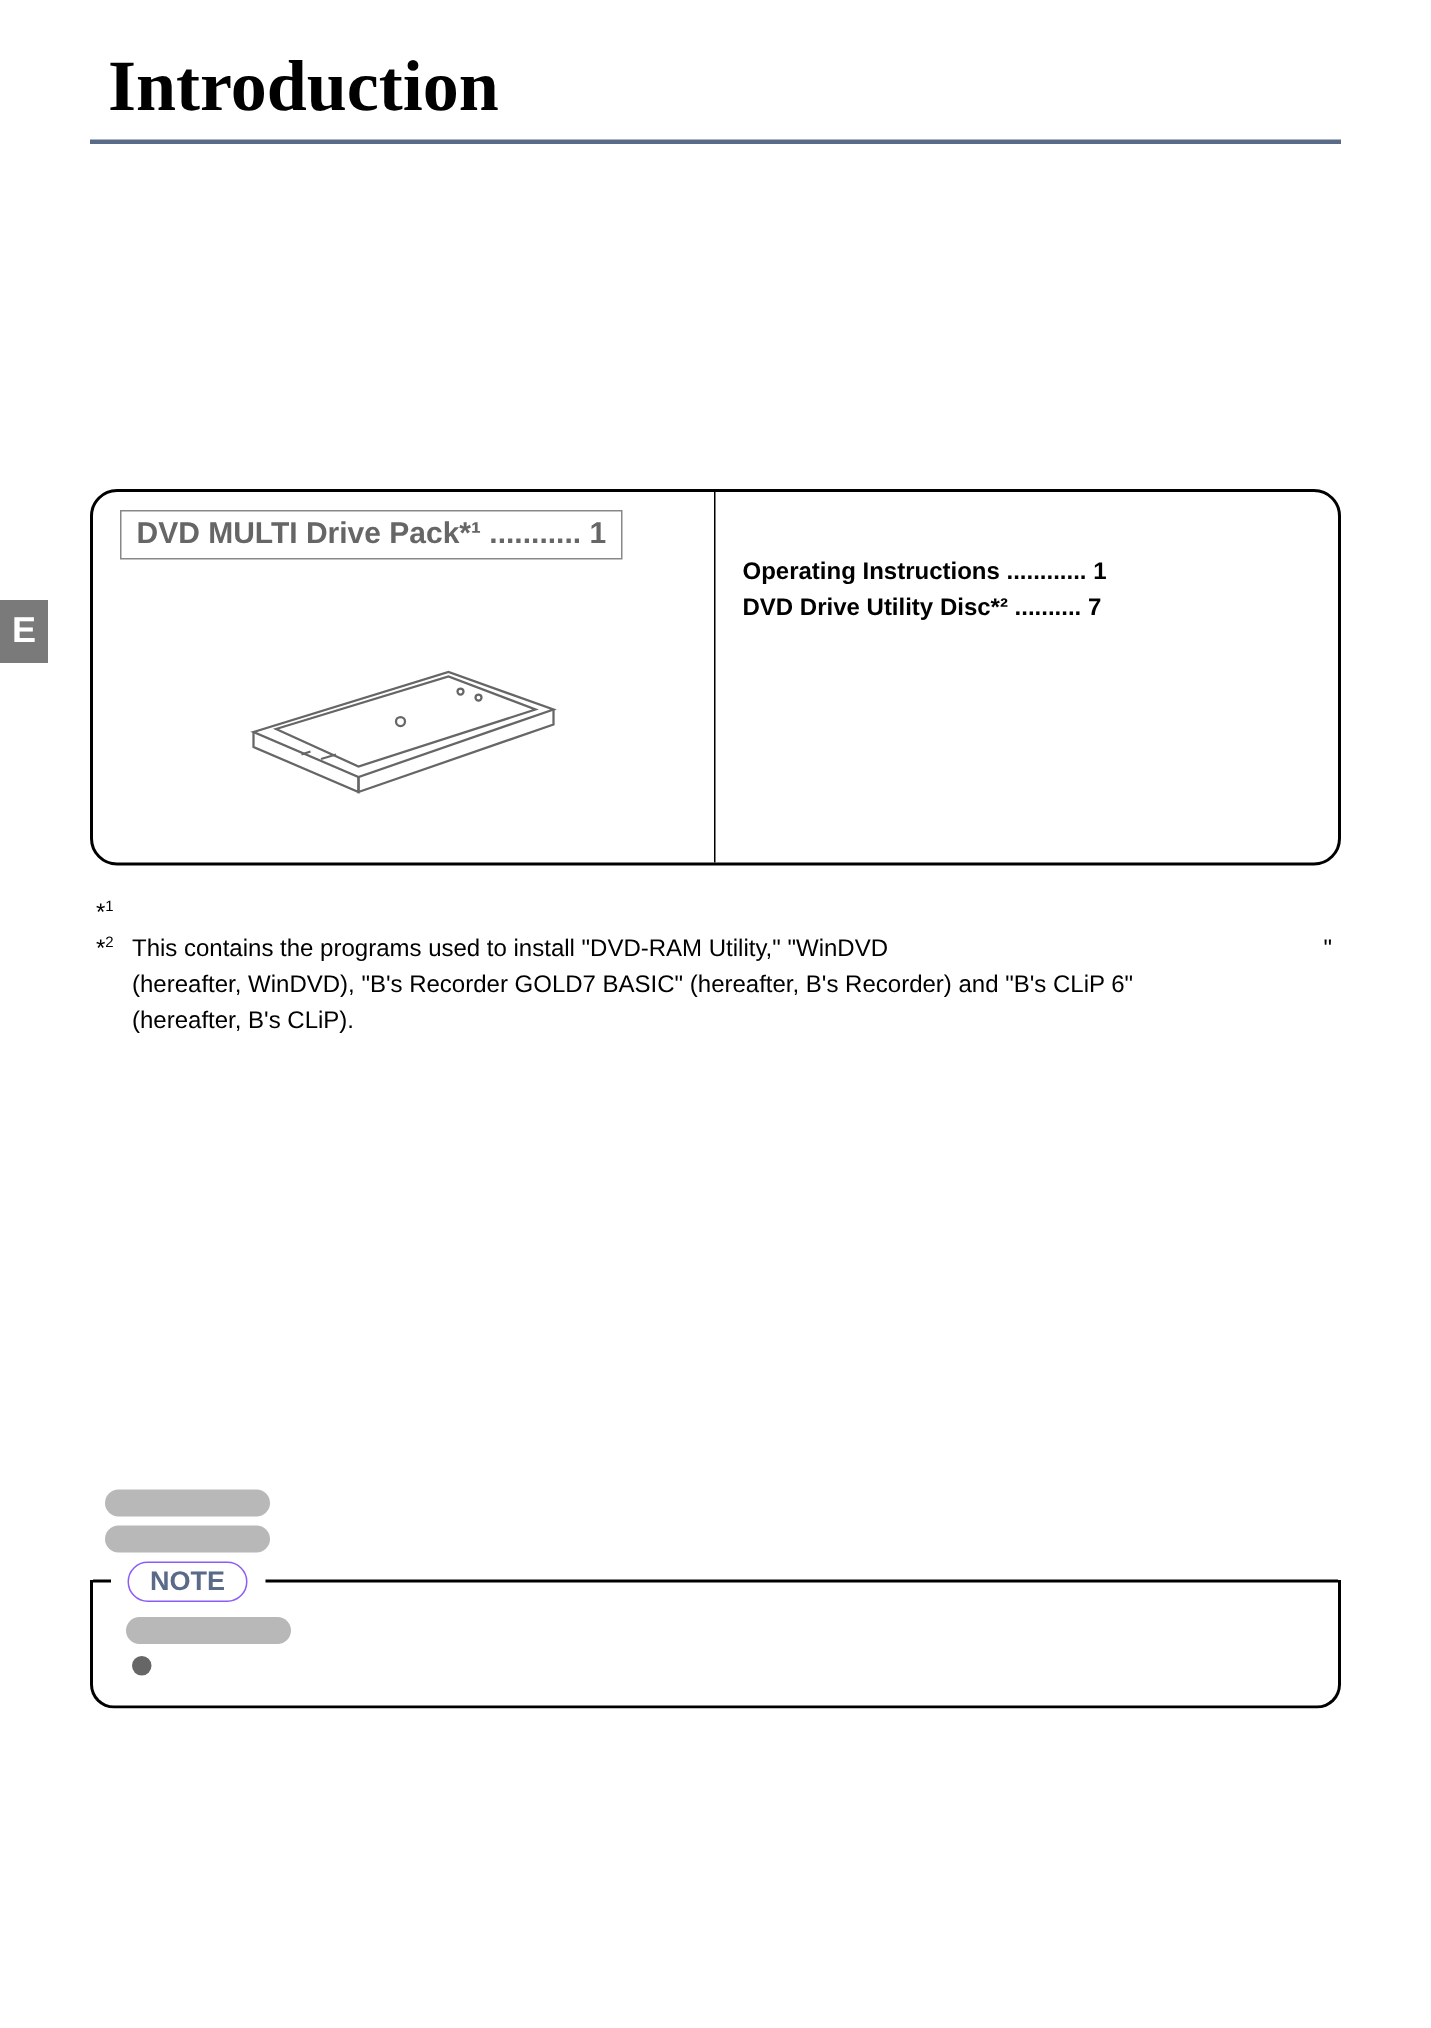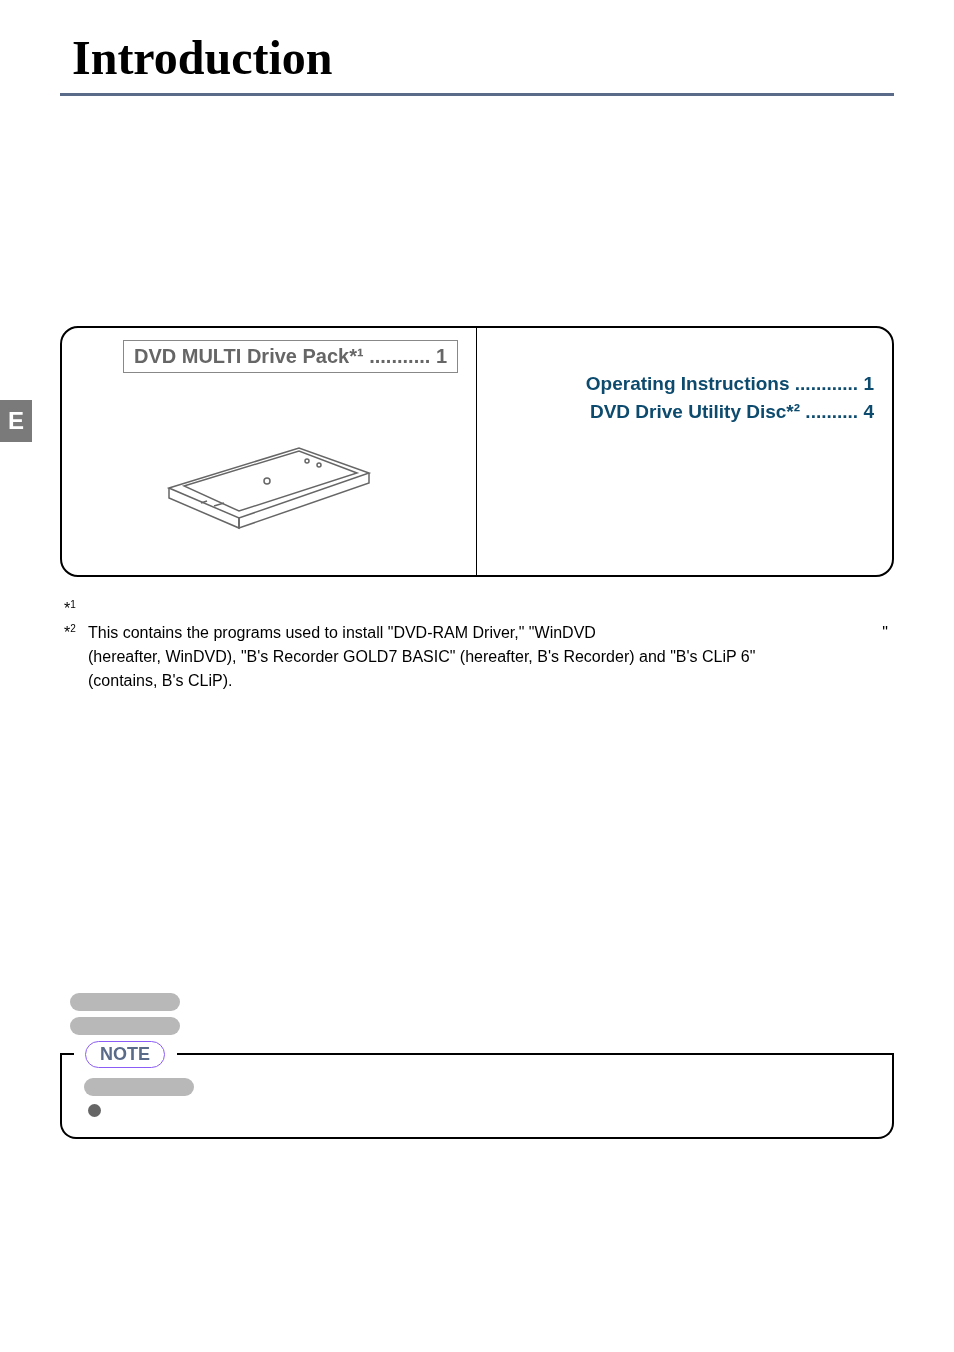--- a/index.html
+++ b/index.html
@@ -44,21 +44,20 @@
       display: flex;
       align-items: center;
       justify-content: center;
     }
     .contents-box {
       border: 2px solid #000;
       border-radius: 18px;
       display: flex;
       margin-bottom: 20px;
       overflow: visible;
-      text-align: right;
     }
     .contents-left {
       width: 50%;
       padding: 12px 18px 12px 18px;
       border-right: 1px solid #000;
     }
     .contents-right {
       width: 50%;
       padding: 45px 18px 18px 18px;
     }
@@ -69,23 +68,23 @@
       border: 1px solid #888;
       padding: 4px 10px;
       display: inline-block;
       margin-bottom: 10px;
     }
     .drive-image {
       margin: 20px auto;
       display: block;
     }
     .right-item {
-      font-size: 19px;
-      font-weight: bold;
-      color: #0c4a6e;
+      font-size: 16px;
+      font-weight: bold;
+      color: #000000;
       margin-bottom: 6px;
     }
     .footnotes {
       padding-left: 4px;
       margin-top: 10px;
     }
     .footnote-line {
       font-size: 16px;
       color: #000;
       line-height: 1.5;
@@ -196,37 +195,37 @@
           <circle cx="128" cy="78" r="3"></circle>
           <circle cx="168" cy="58" r="2"></circle>
           <circle cx="180" cy="62" r="2"></circle>
           <path d="M 62 100 L 68 98"></path>
           <path d="M 75 103 L 85 100"></path>
         </g>
       </svg>
     </div>
     <div class="contents-right">
       <div class="right-item">Operating Instructions ............ 1</div>
-      <div class="right-item">DVD Drive Utility Disc*² .......... 4</div>
+      <div class="right-item">DVD Drive Utility Disc*² .......... 7</div>
     </div>
   </div>
 
   <div class="footnotes">
     <div class="footnote-line">
       <div class="footnote-marker"><span>*</span><sup>1</sup></div>
     </div>
     <div class="footnote-line">
       <div class="footnote-marker"><span>*</span><sup>2</sup></div>
       <div class="footnote-text">
         <div style="display:flex;justify-content:space-between;width:100%;">
-          <span>This contains the programs used to install "DVD-RAM Driver," "WinDVD</span>
+          <span>This contains the programs used to install "DVD-RAM Utility," "WinDVD</span>
           <span style="padding-right:6px;">"</span>
         </div>
         <div>(hereafter, WinDVD), "B's Recorder GOLD7 BASIC" (hereafter, B's Recorder) and "B's CLiP 6"</div>
-        <div>(contains, B's CLiP).</div>
+        <div>(hereafter, B's CLiP).</div>
       </div>
     </div>
   </div>
 
   <div class="spacer"></div>
 
   <div class="note-section">
     <div class="gray-pill"></div>
     <div class="gray-pill"></div>
     <div class="note-label">NOTE</div>

